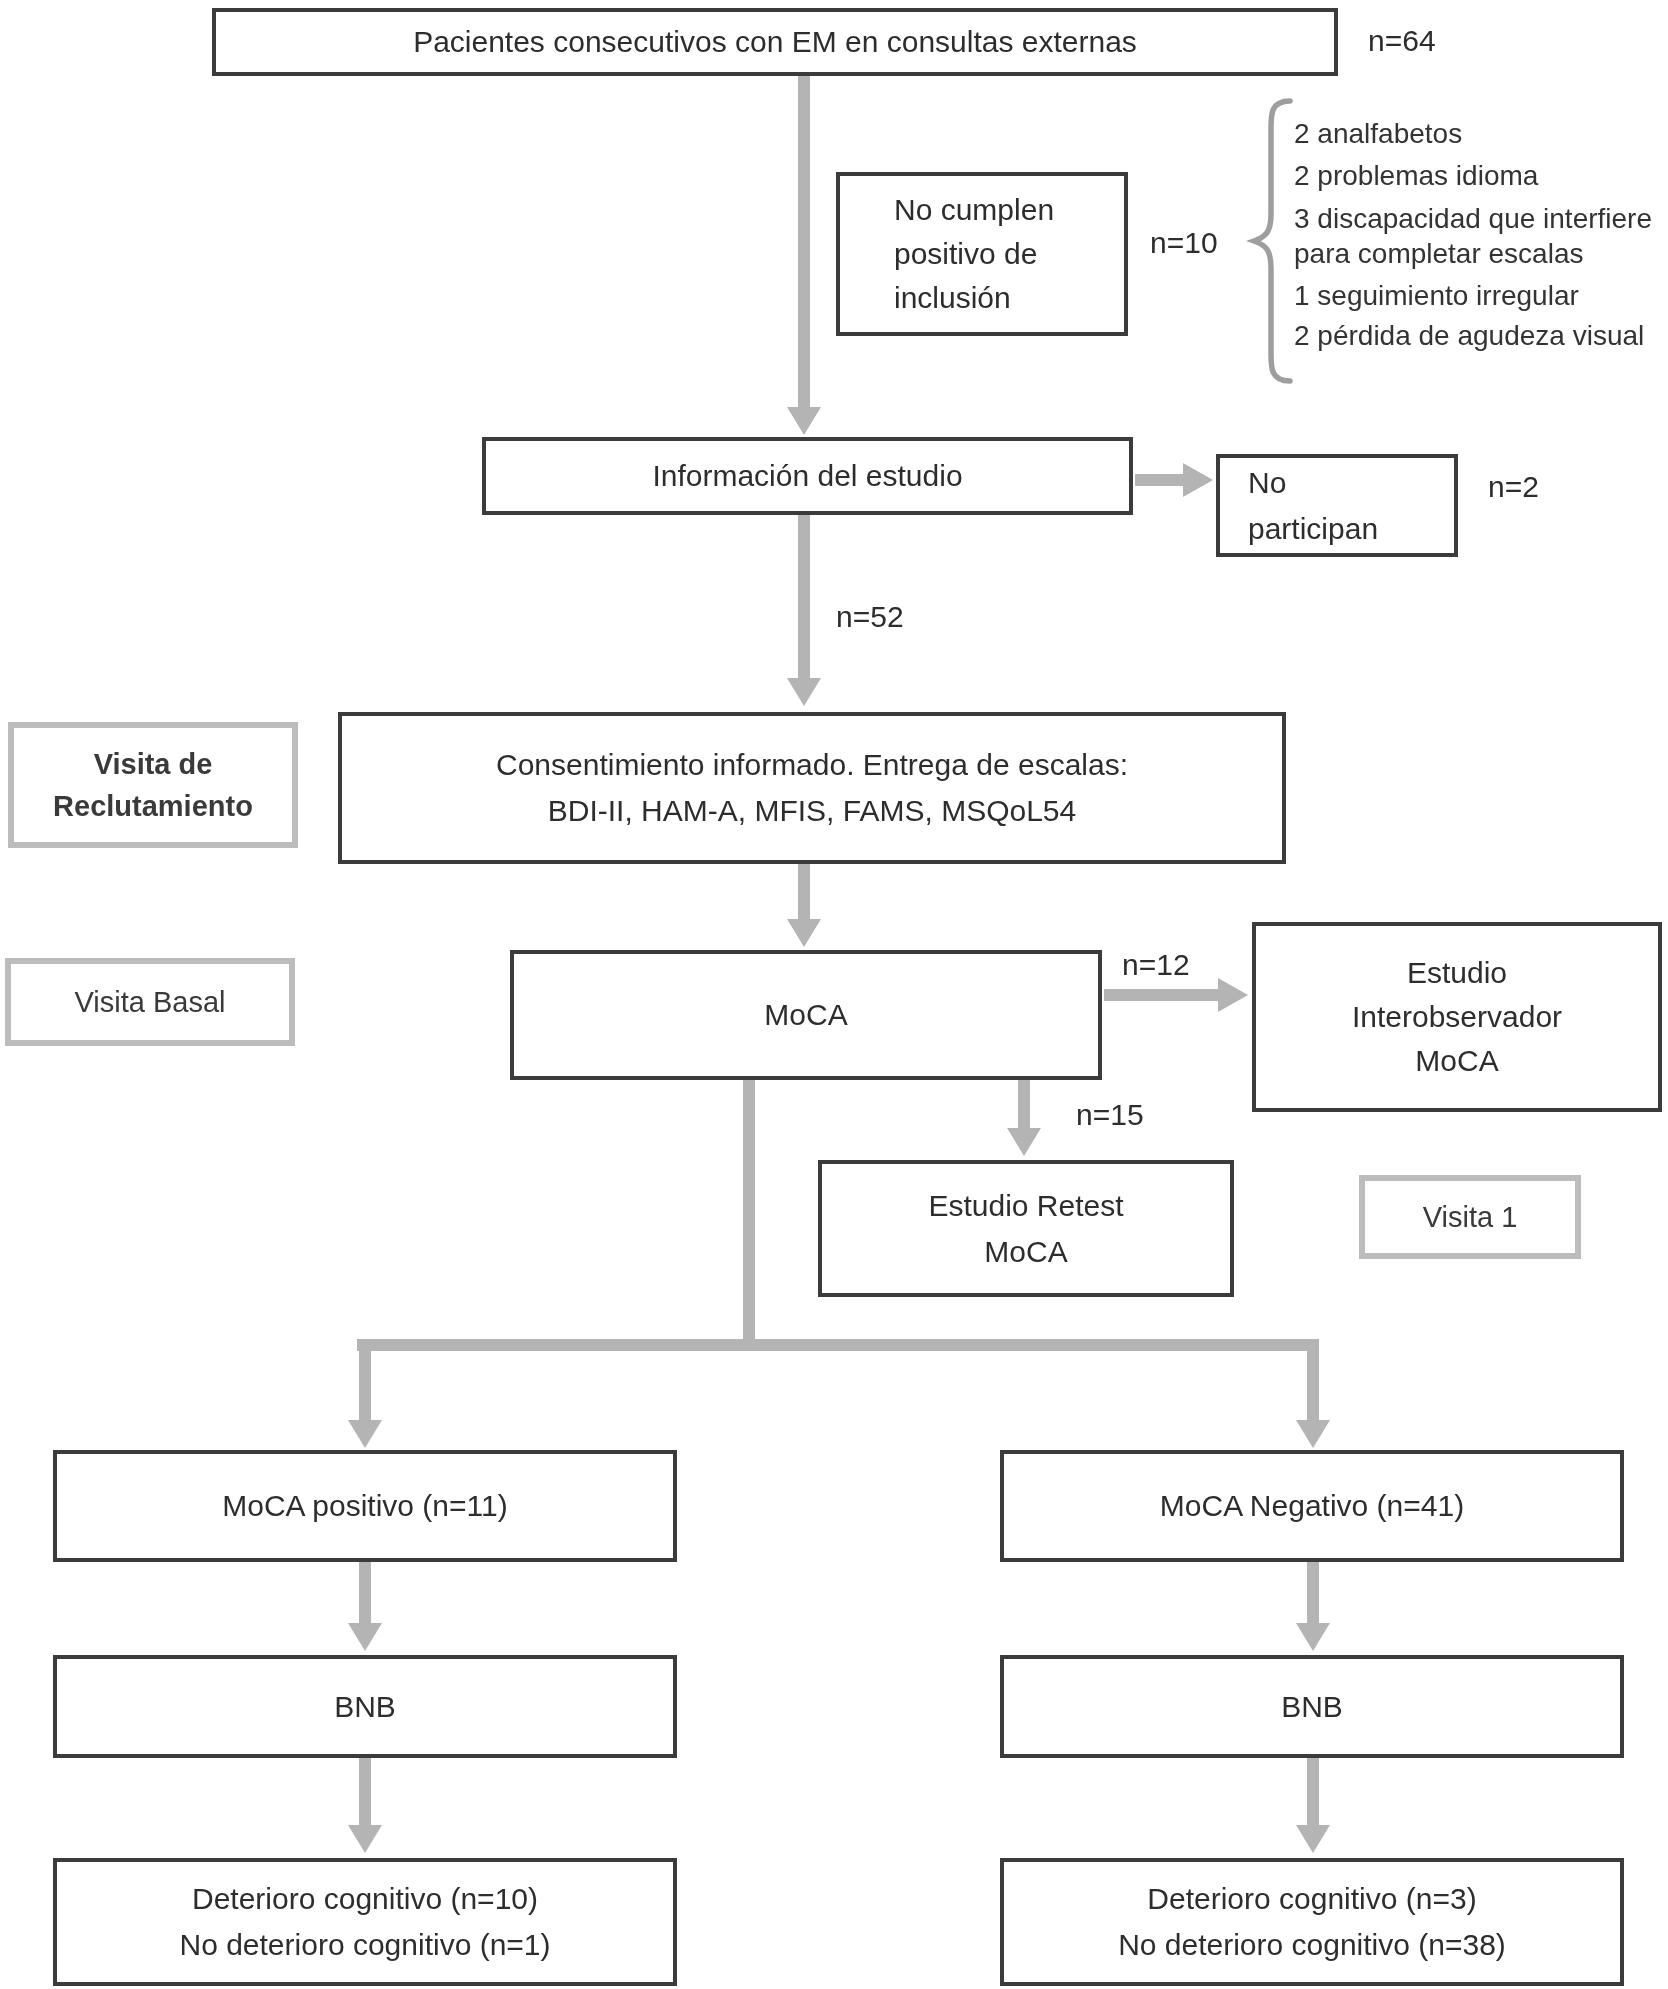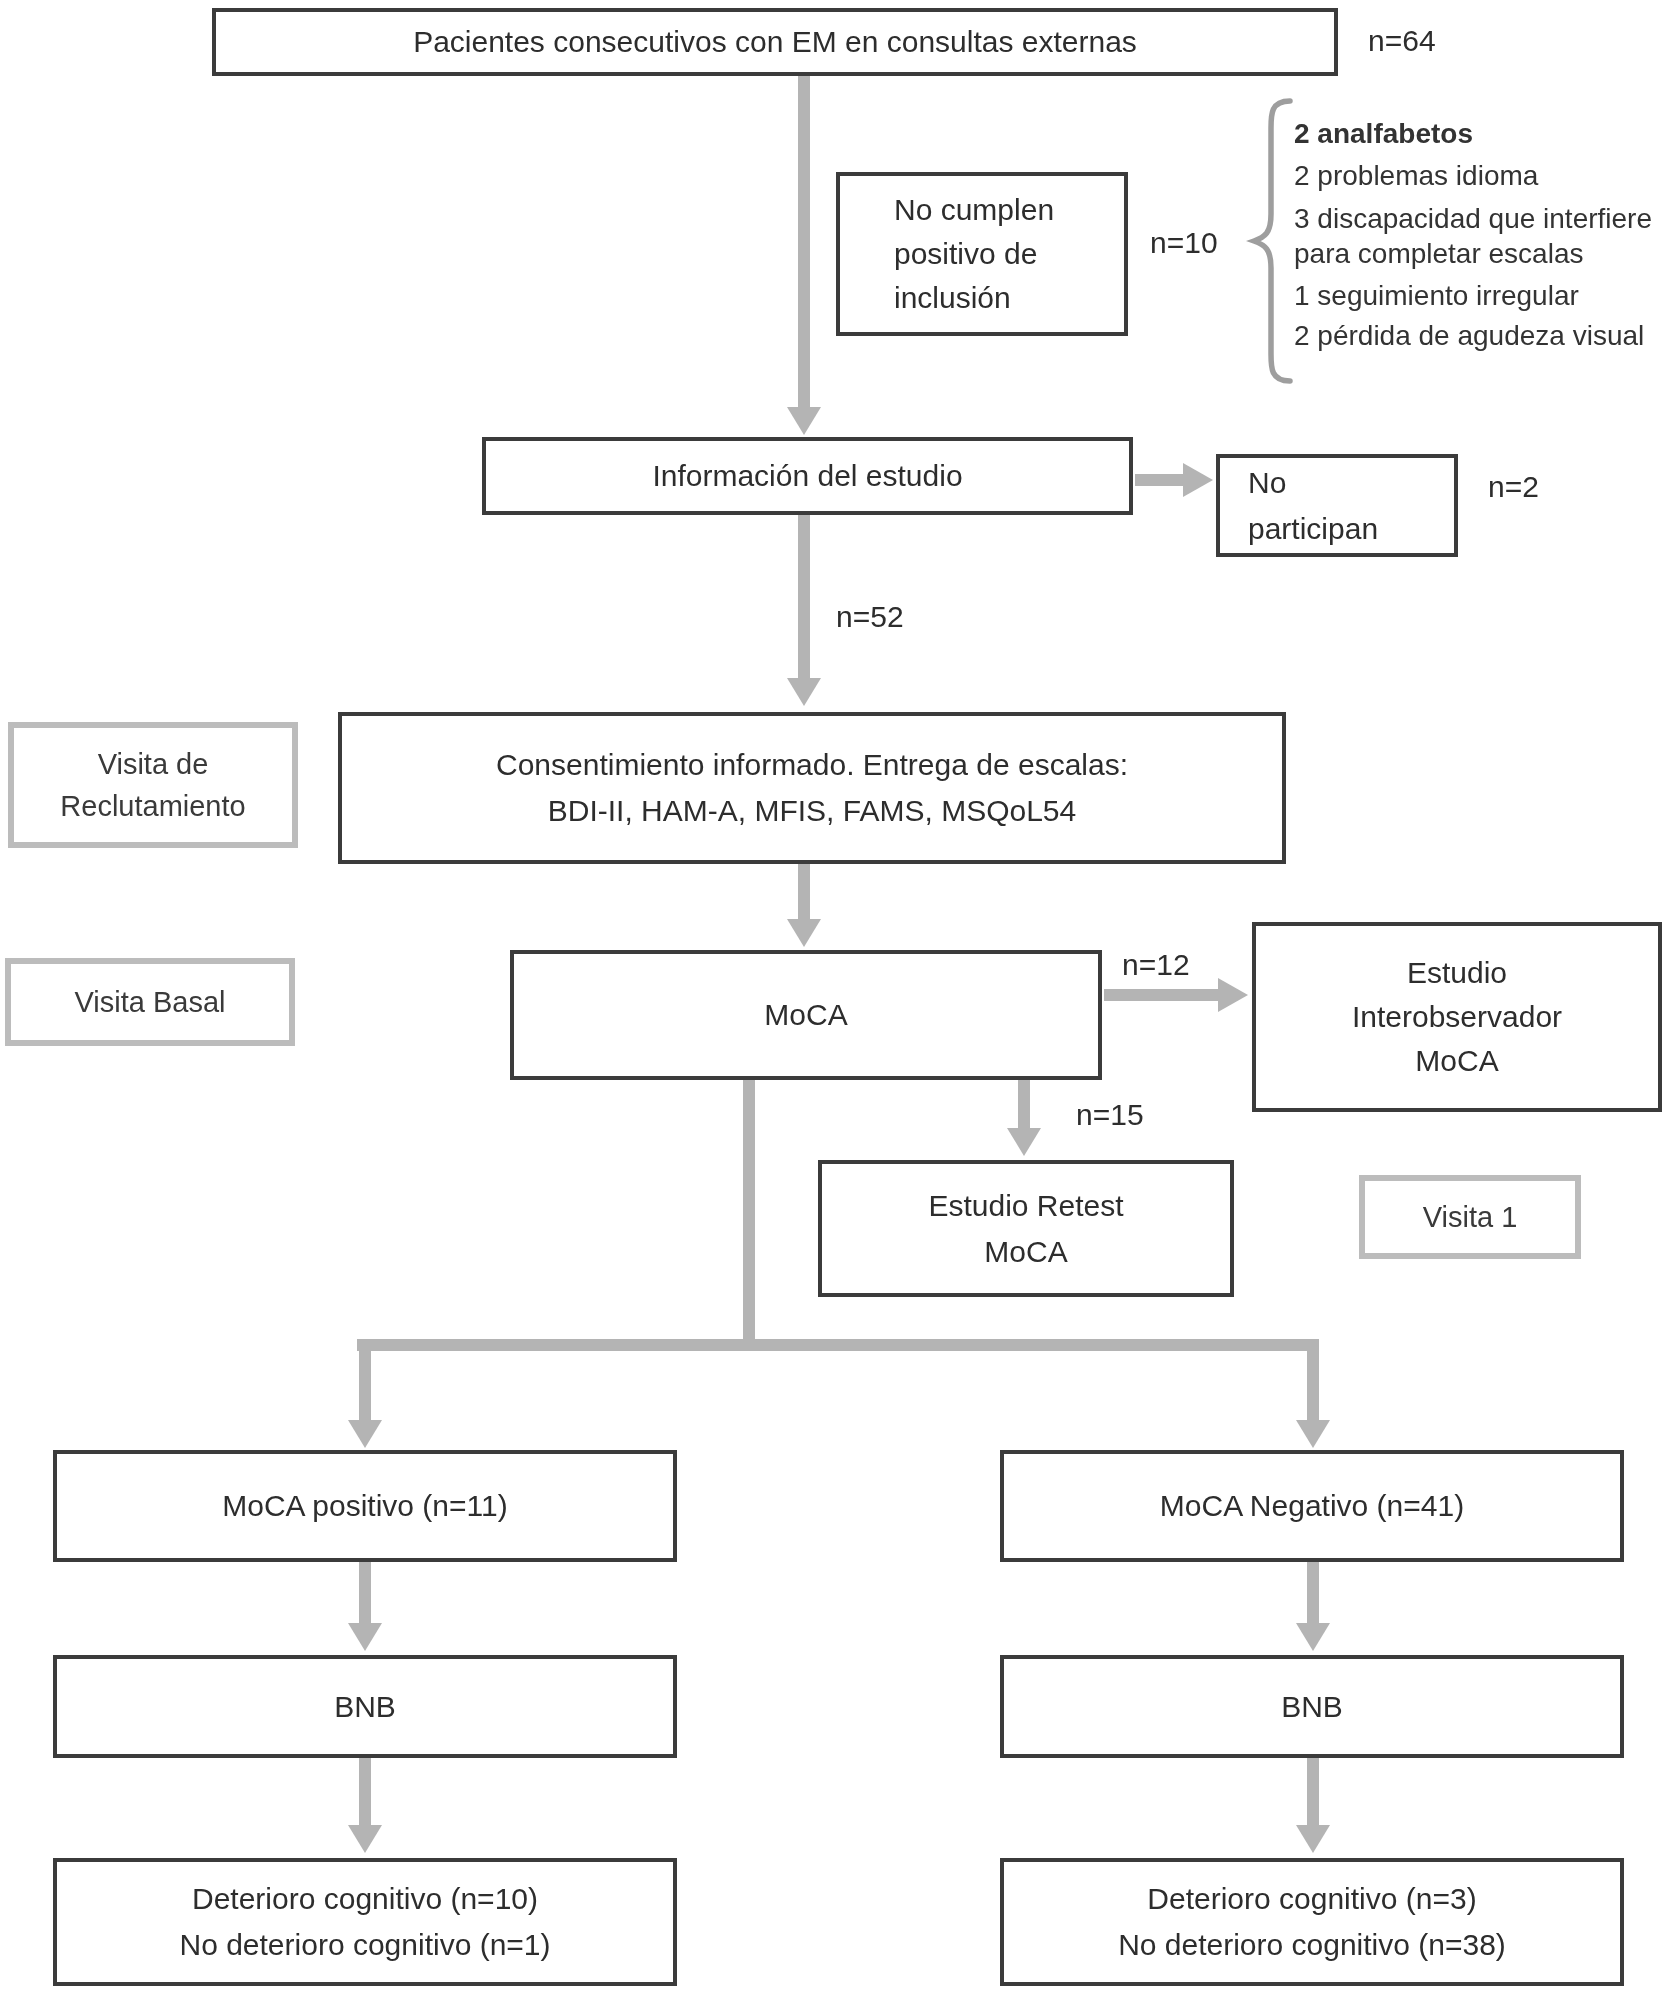--- a/index.html
+++ b/index.html
@@ -124,21 +124,21 @@
   <div class="box" style="left:53px;top:1858px;width:624px;height:128px;line-height:46px;">
     <span class="ln">Deterioro cognitivo (n=10)</span>
     <span class="ln">No deterioro cognitivo (n=1)</span>
   </div>
 
   <div class="box" style="left:1000px;top:1858px;width:624px;height:128px;line-height:46px;">
     <span class="ln">Deterioro cognitivo (n=3)</span>
     <span class="ln">No deterioro cognitivo (n=38)</span>
   </div>
 
-  <div class="stage" style="left:8px;top:722px;width:290px;height:126px;">
+  <div class="stage" style="left:8px;top:722px;width:290px;height:126px;font-weight:bold;">
     <span class="ln">Visita de</span>
     <span class="ln">Reclutamiento</span>
   </div>
 
   <div class="stage" style="left:5px;top:958px;width:290px;height:88px;">
     <span class="ln">Visita Basal</span>
   </div>
 
   <div class="stage" style="left:1359px;top:1175px;width:222px;height:84px;">
     <span class="ln">Visita 1</span>
@@ -148,20 +148,20 @@
   <div class="note" style="left:1150px;top:226px;">n=10</div>
   <div class="note" style="left:1488px;top:470px;">n=2</div>
   <div class="note" style="left:836px;top:600px;">n=52</div>
   <div class="note" style="left:1122px;top:948px;">n=12</div>
   <div class="note" style="left:1076px;top:1098px;">n=15</div>
 
   <svg style="position:absolute;left:1246px;top:96px;" width="50" height="290" viewBox="0 0 50 290">
     <path d="M 44 5 C 25 5, 25 18, 25 32 L 25 118 C 25 137, 19 141, 8 145 C 19 149, 25 153, 25 172 L 25 258 C 25 272, 25 285, 44 285" fill="none" stroke="#9e9e9e" stroke-width="5.5" stroke-linecap="round"></path>
   </svg>
 
-  <div class="excl" style="left:1294px;top:118px;font-weight:bold;">2 analfabetos</div>
+  <div class="excl" style="left:1294px;top:118px;">2 analfabetos</div>
   <div class="excl" style="left:1294px;top:160px;">2 problemas idioma</div>
   <div class="excl" style="left:1294px;top:203px;">3 discapacidad que interfiere</div>
   <div class="excl" style="left:1294px;top:238px;">para completar escalas</div>
   <div class="excl" style="left:1294px;top:280px;">1 seguimiento irregular</div>
   <div class="excl" style="left:1294px;top:320px;">2 pérdida de agudeza visual</div>
 
 </div>
 
 </body></html>

